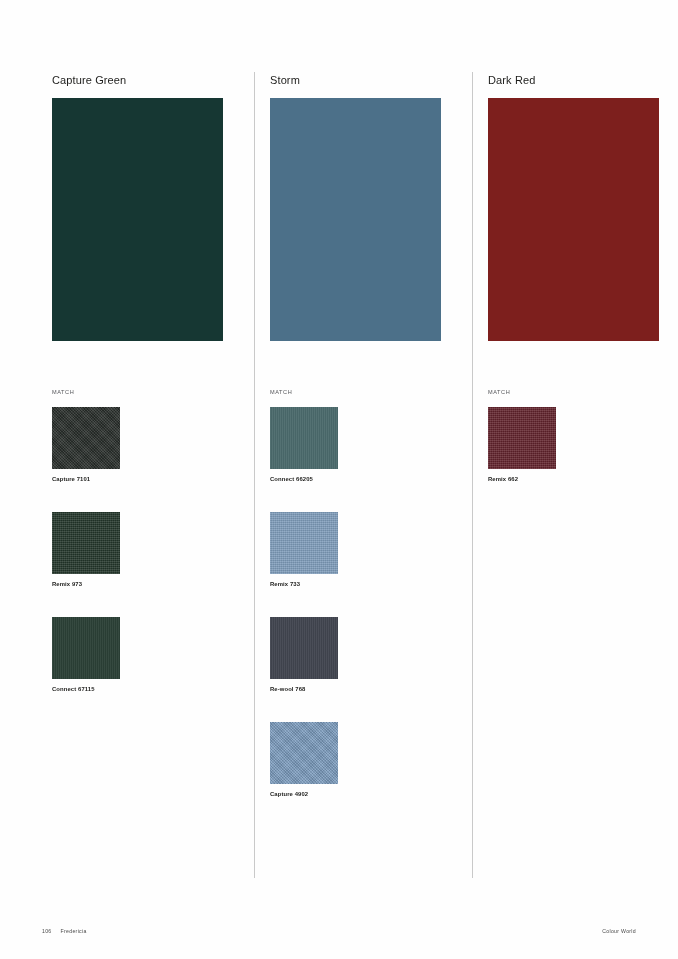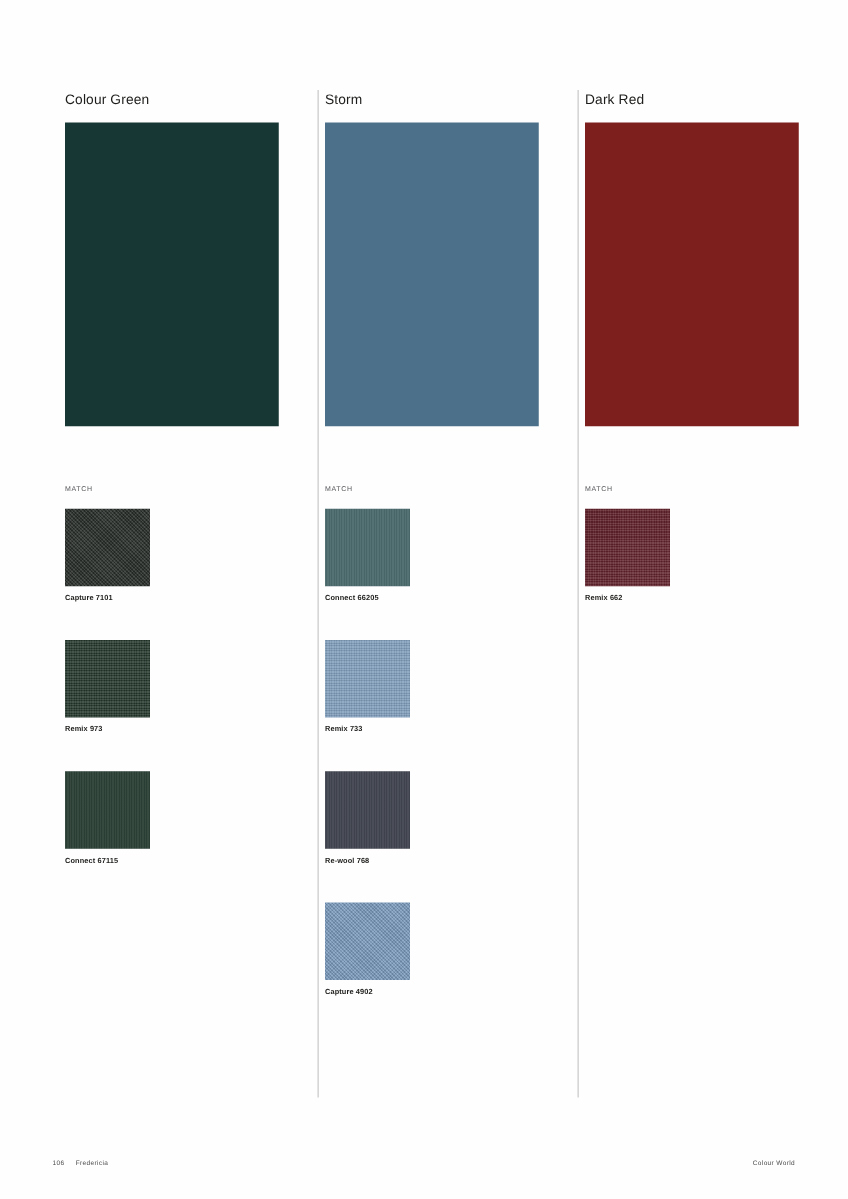--- a/index.html
+++ b/index.html
@@ -29,21 +29,21 @@
     top: 74px;
     width: 574px;
     display: flex;
   }
   .column {
     position: relative;
     width: 202px;
     flex: 0 0 202px;
   }
   .column + .column {
-    padding-left: 6px;
+    padding-left: 16px;
     width: 184px;
     flex-basis: 202px;
   }
   .col-rule {
     position: absolute;
     left: 0;
     top: -2px;
     width: 1px;
     height: 806px;
     background: #c9c9c9;
@@ -139,21 +139,21 @@
   }
 </style>
 </head>
 <body>
 
 <div class="page">
 
   <div class="columns">
 
     <div class="column">
-      <div class="colour-name">Colour Green</div>
+      <div class="colour-name">Capture Green</div>
       <div class="colour-block" style="background:#163733;"></div>
       <div class="match-label">MATCH</div>
       <div class="swatch-list">
         <div class="swatch-item">
           <div class="swatch-chip tex-weave" style="background:#2a2f2c;"></div>
           <div class="swatch-name">Capture 7101</div>
         </div>
         <div class="swatch-item">
           <div class="swatch-chip tex-melange" style="background:#223529;"></div>
           <div class="swatch-name">Remix 973</div>

